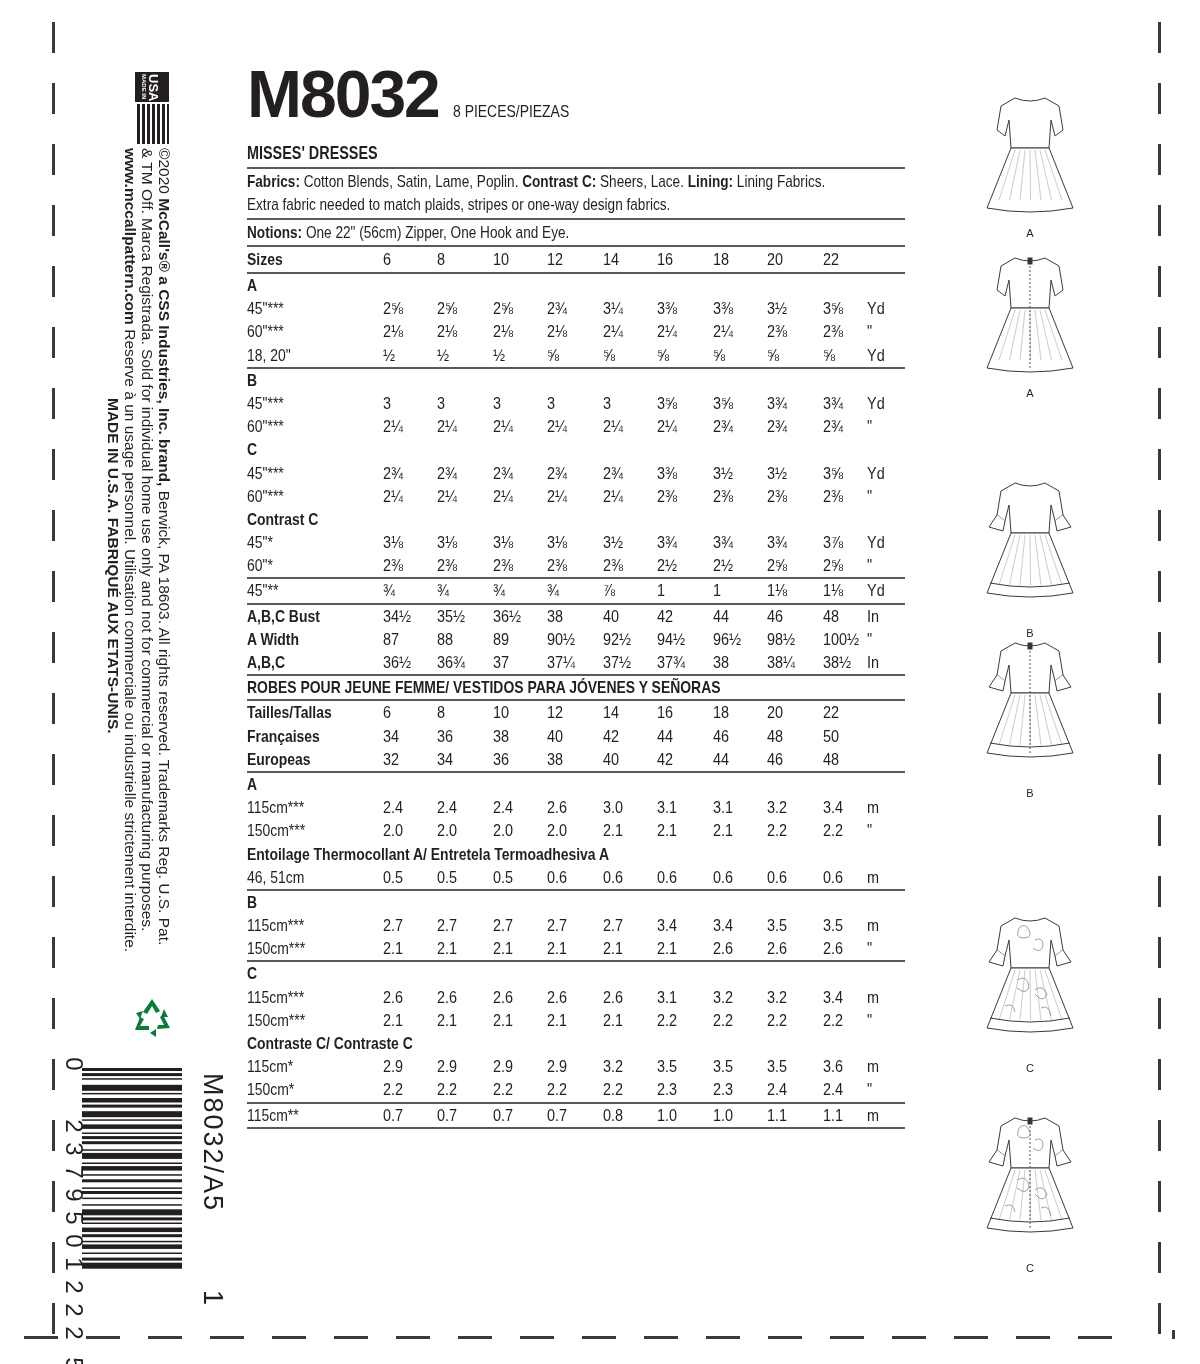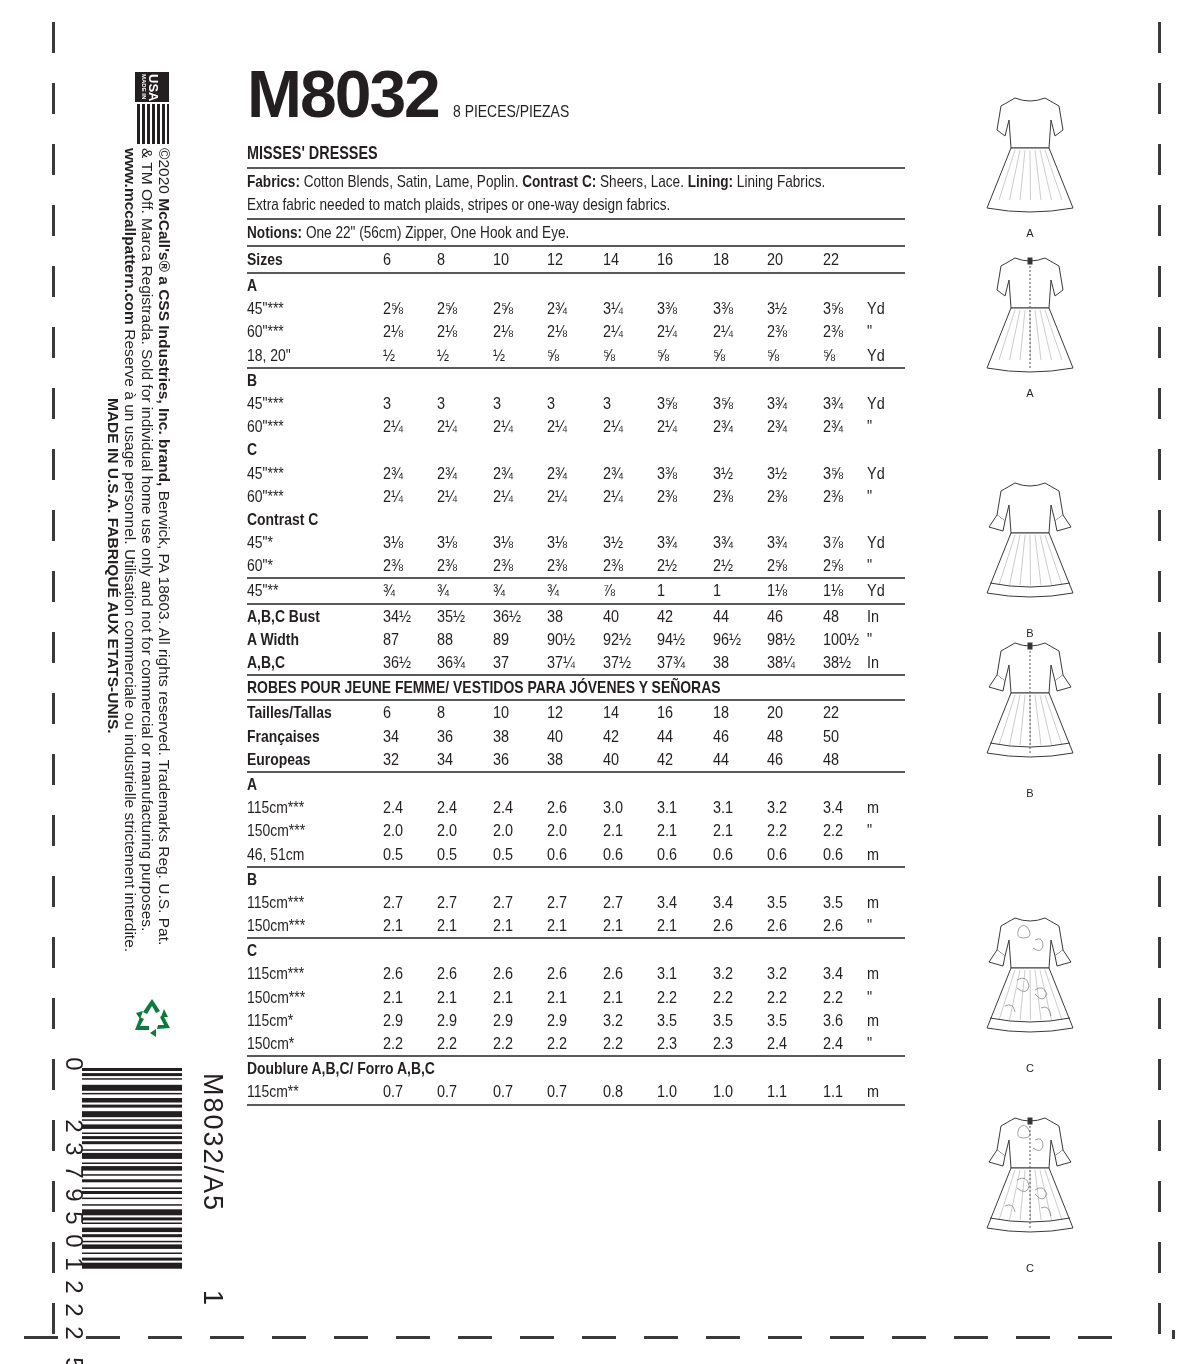--- a/index.html
+++ b/index.html
@@ -478,20 +478,23 @@
         <span class="c" style="left: 246px;">2.0</span>
         <span class="c" style="left: 300px;">2.0</span>
         <span class="c" style="left: 356px;">2.1</span>
         <span class="c" style="left: 410px;">2.1</span>
         <span class="c" style="left: 466px;">2.1</span>
         <span class="c" style="left: 520px;">2.2</span>
         <span class="c" style="left: 576px;">2.2</span>
         <span class="u">"</span>
       </div>
       <div class="row">
+        <span class="lbl b">Entoilage Thermocollant A/ Entretela Termoadhesiva A</span>
+      </div>
+      <div class="row">
         <span class="lbl">46, 51cm</span>
         <span class="c" style="left: 136px;">0.5</span>
         <span class="c" style="left: 190px;">0.5</span>
         <span class="c" style="left: 246px;">0.5</span>
         <span class="c" style="left: 300px;">0.6</span>
         <span class="c" style="left: 356px;">0.6</span>
         <span class="c" style="left: 410px;">0.6</span>
         <span class="c" style="left: 466px;">0.6</span>
         <span class="c" style="left: 520px;">0.6</span>
         <span class="c" style="left: 576px;">0.6</span>
@@ -551,20 +554,23 @@
         <span class="c" style="left: 246px;">2.1</span>
         <span class="c" style="left: 300px;">2.1</span>
         <span class="c" style="left: 356px;">2.1</span>
         <span class="c" style="left: 410px;">2.2</span>
         <span class="c" style="left: 466px;">2.2</span>
         <span class="c" style="left: 520px;">2.2</span>
         <span class="c" style="left: 576px;">2.2</span>
         <span class="u">"</span>
       </div>
       <div class="row">
+        <span class="lbl b">Contraste C/ Contraste C</span>
+      </div>
+      <div class="row">
         <span class="lbl">115cm*</span>
         <span class="c" style="left: 136px;">2.9</span>
         <span class="c" style="left: 190px;">2.9</span>
         <span class="c" style="left: 246px;">2.9</span>
         <span class="c" style="left: 300px;">2.9</span>
         <span class="c" style="left: 356px;">3.2</span>
         <span class="c" style="left: 410px;">3.5</span>
         <span class="c" style="left: 466px;">3.5</span>
         <span class="c" style="left: 520px;">3.5</span>
         <span class="c" style="left: 576px;">3.6</span>
@@ -577,23 +583,20 @@
         <span class="c" style="left: 246px;">2.2</span>
         <span class="c" style="left: 300px;">2.2</span>
         <span class="c" style="left: 356px;">2.2</span>
         <span class="c" style="left: 410px;">2.3</span>
         <span class="c" style="left: 466px;">2.3</span>
         <span class="c" style="left: 520px;">2.4</span>
         <span class="c" style="left: 576px;">2.4</span>
         <span class="u">"</span>
       </div>
       <div class="rule"></div>
-      <div class="row">
-        <span class="lbl b">Doublure A,B,C/ Forro A,B,C</span>
-      </div>
       <div class="row">
         <span class="lbl">115cm**</span>
         <span class="c" style="left: 136px;">0.7</span>
         <span class="c" style="left: 190px;">0.7</span>
         <span class="c" style="left: 246px;">0.7</span>
         <span class="c" style="left: 300px;">0.7</span>
         <span class="c" style="left: 356px;">0.8</span>
         <span class="c" style="left: 410px;">1.0</span>
         <span class="c" style="left: 466px;">1.0</span>
         <span class="c" style="left: 520px;">1.1</span>

